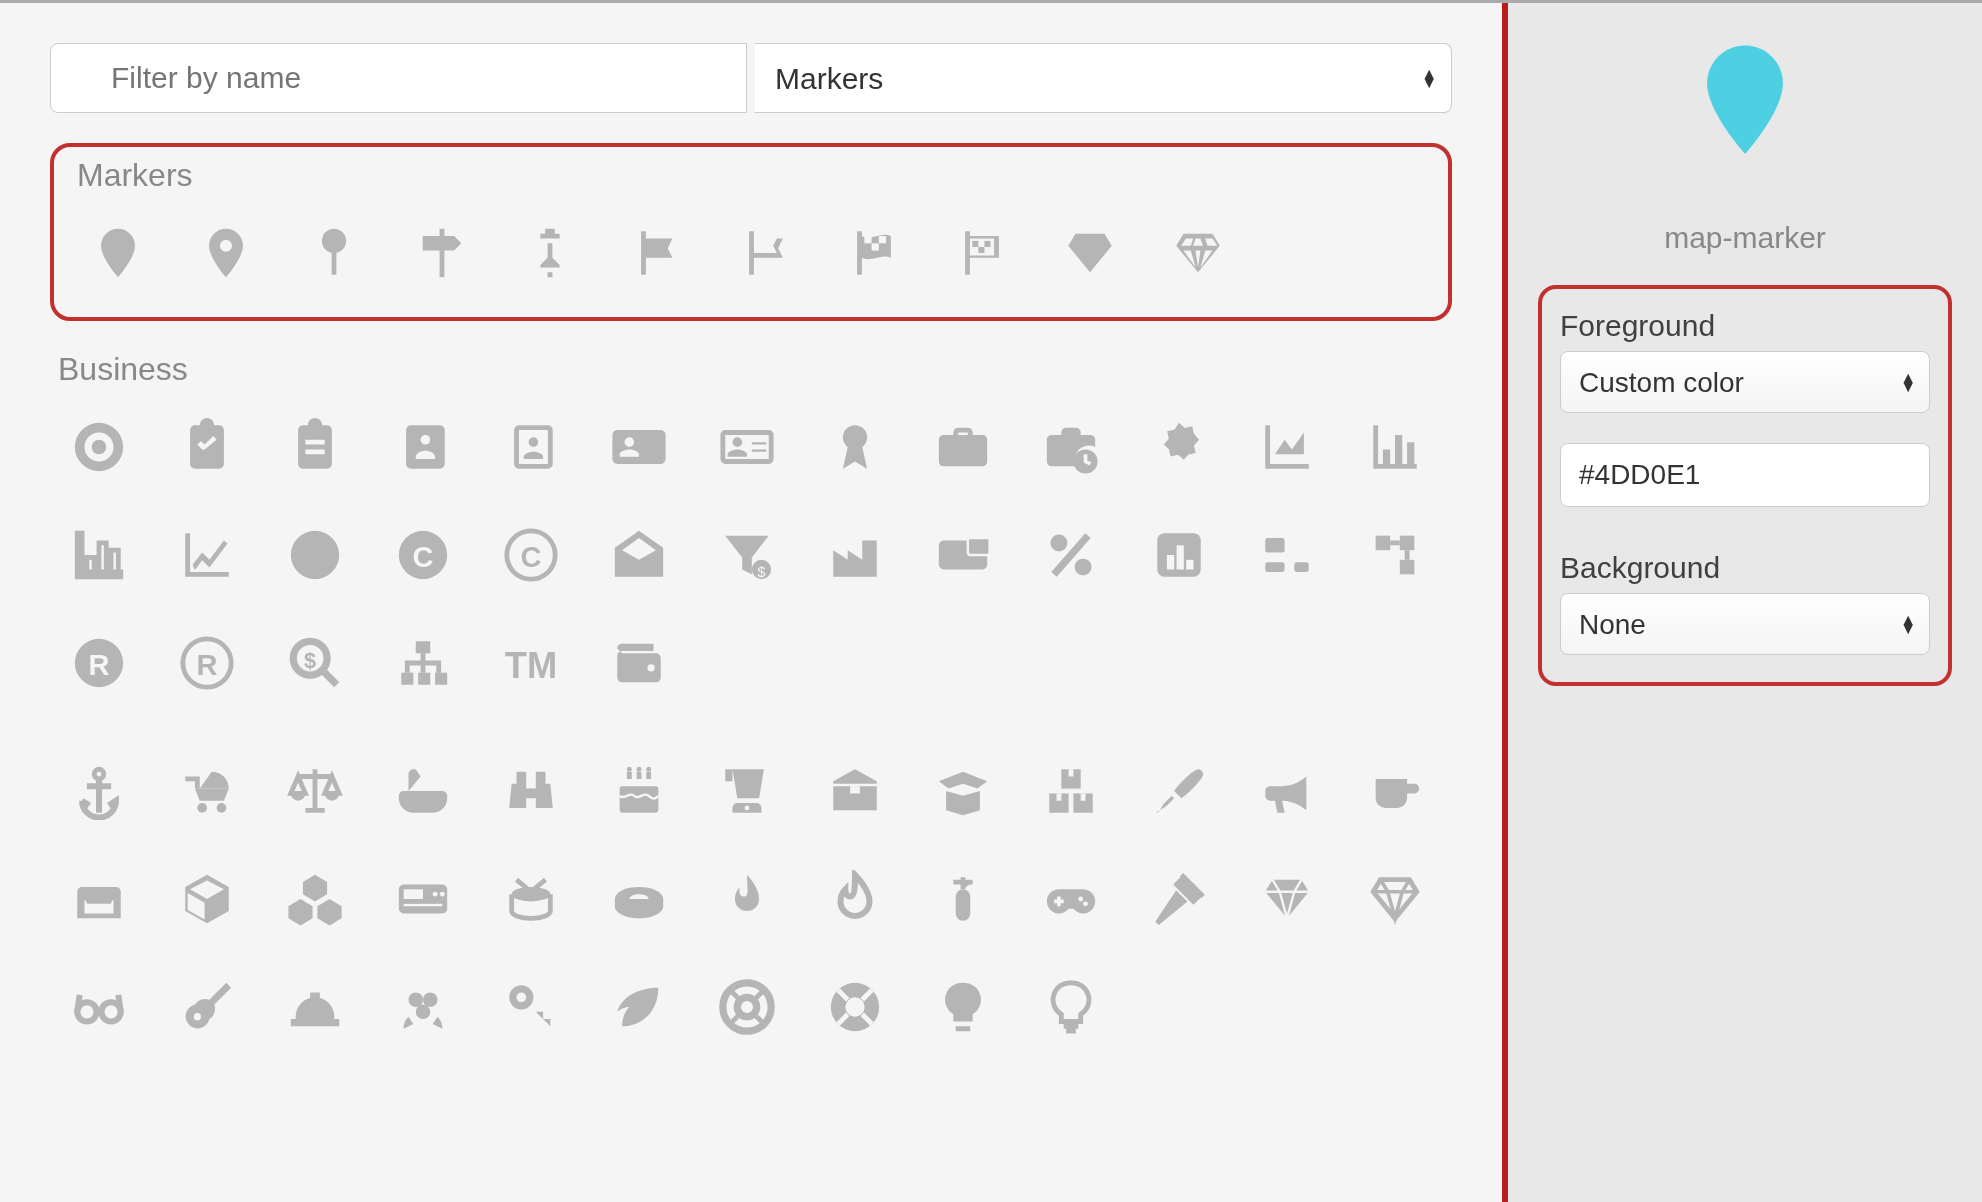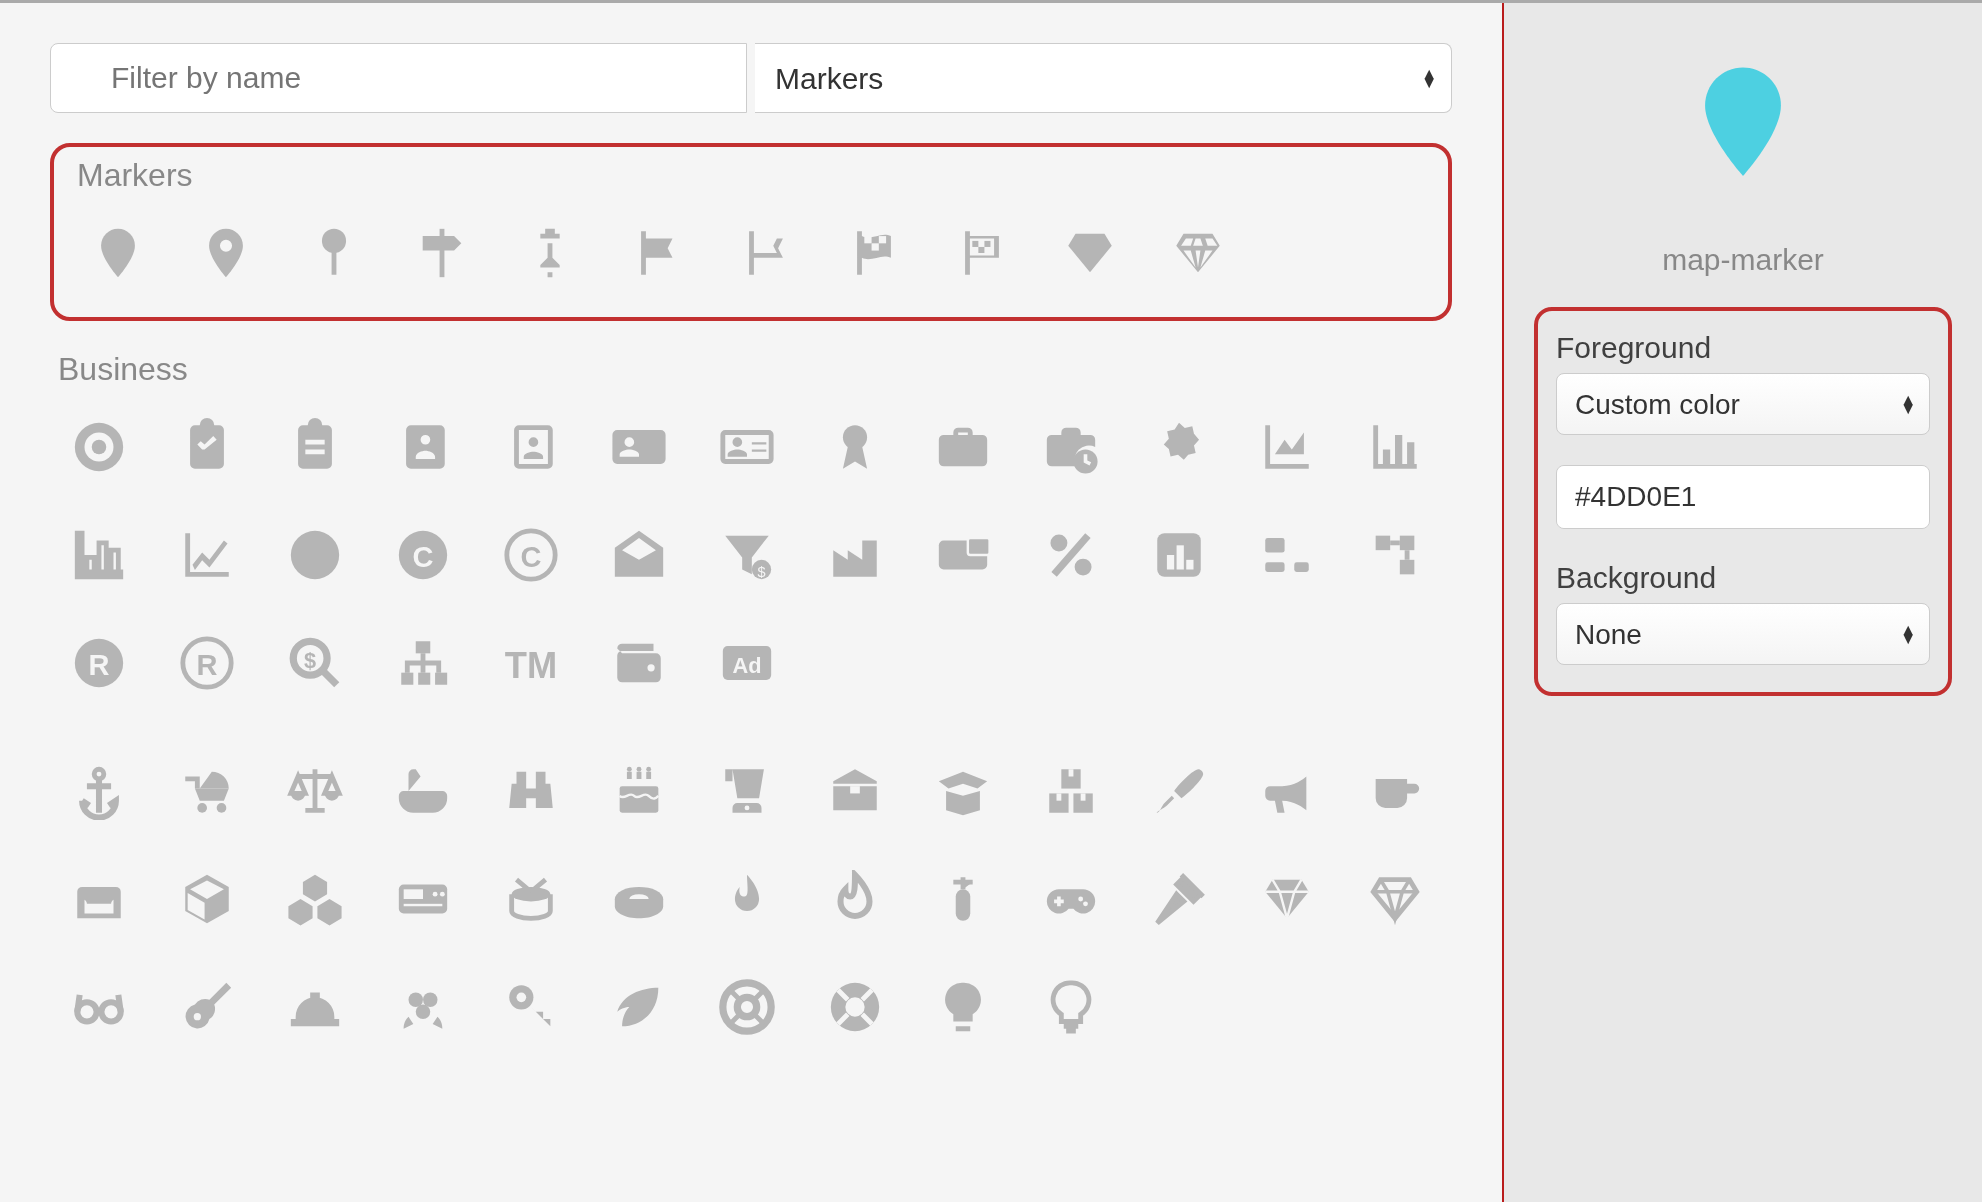--- a/index.html
+++ b/index.html
@@ -17,22 +17,22 @@
   height: 100%;
 }
 .main {
   flex: 1;
   padding: 40px 50px;
   overflow-y: auto;
 }
 .sidebar {
   width: 480px;
   background: #e8e8e8;
-  padding: 50px 30px;
-  border-left: 2px solid #b91c1c;
+  padding: 28px 30px;
+  border-left: 6px solid #b91c1c;
 }
 .top-controls {
   display: flex;
   gap: 8px;
   margin-bottom: 30px;
 }
 .filter-input {
   flex: 1;
   height: 70px;
   border: 1px solid #ccc;
@@ -161,21 +161,21 @@
   -webkit-appearance: none;
   cursor: pointer;
 }
 .panel-select-wrap { position: relative; margin-bottom: 30px; }
 .panel-select-wrap .select-arrows { right: 14px; }
 .color-row {
   display: flex;
   border: 1px solid #ccc;
   border-radius: 8px;
   overflow: hidden;
-  margin-bottom: 32px;
+  margin-bottom: 44px;
   background: #fff;
 }
 .color-input {
   flex: 1;
   border: none;
   padding: 0 18px;
   height: 62px;
   font-size: 28px;
   color: #333;
   outline: none;
@@ -462,26 +462,20 @@
           </div>
         <div class="icon-cell">
             <svg viewBox="0 0 24 24">
               <text x="12" y="18" font-size="15" text-anchor="middle" fill="#b5b5b5" font-weight="900">TM</text>
             </svg>
           </div>
         <div class="icon-cell">
             <svg viewBox="0 0 24 24">
               <path d="M3 6a2 2 0 012-2h13v3H5a2 2 0 00-2 2v9a2 2 0 002 2h14a2 2 0 002-2v-8a2 2 0 00-2-2H5"></path>
               <circle cx="17" cy="14" r="1.5" fill="#f5f5f5"></circle>
-            </svg>
-          </div>
-        <div class="icon-cell">
-            <svg viewBox="0 0 24 24">
-              <rect x="2" y="5" width="20" height="14" rx="2"></rect>
-              <text x="12" y="16" font-size="9" text-anchor="middle" fill="#f5f5f5" font-weight="bold">Ad</text>
             </svg>
           </div>
       </div>
     </div>
 
     <div class="section">
       <div class="icon-grid">
         <div class="icon-cell">
             <svg viewBox="0 0 24 24">
               <circle cx="12" cy="5" r="2" fill="none" stroke="#b5b5b5" stroke-width="2"></circle>

